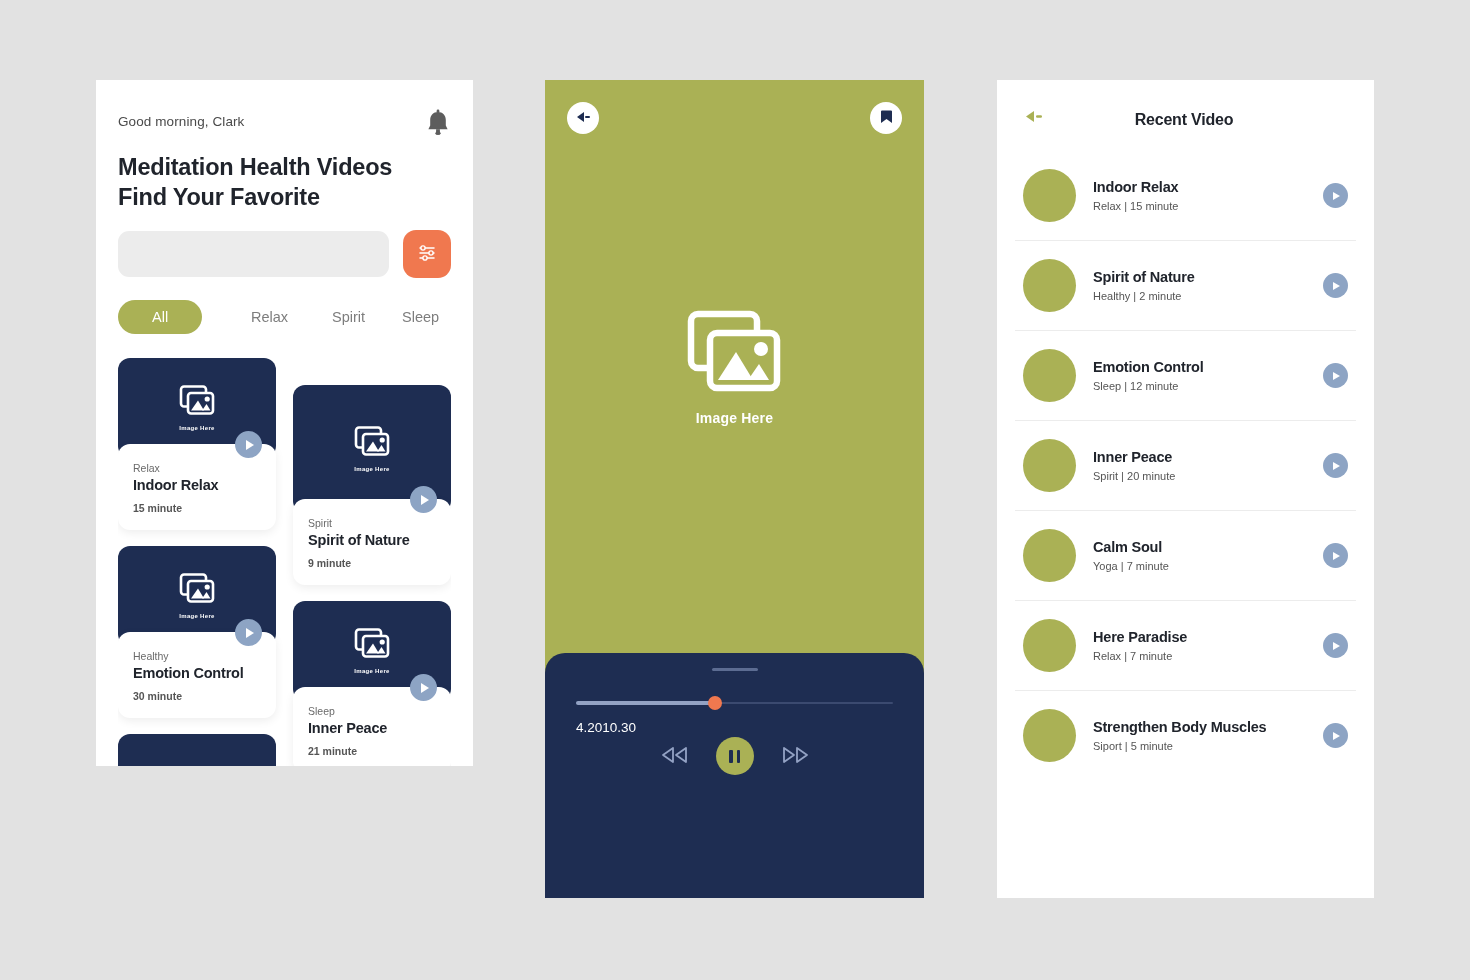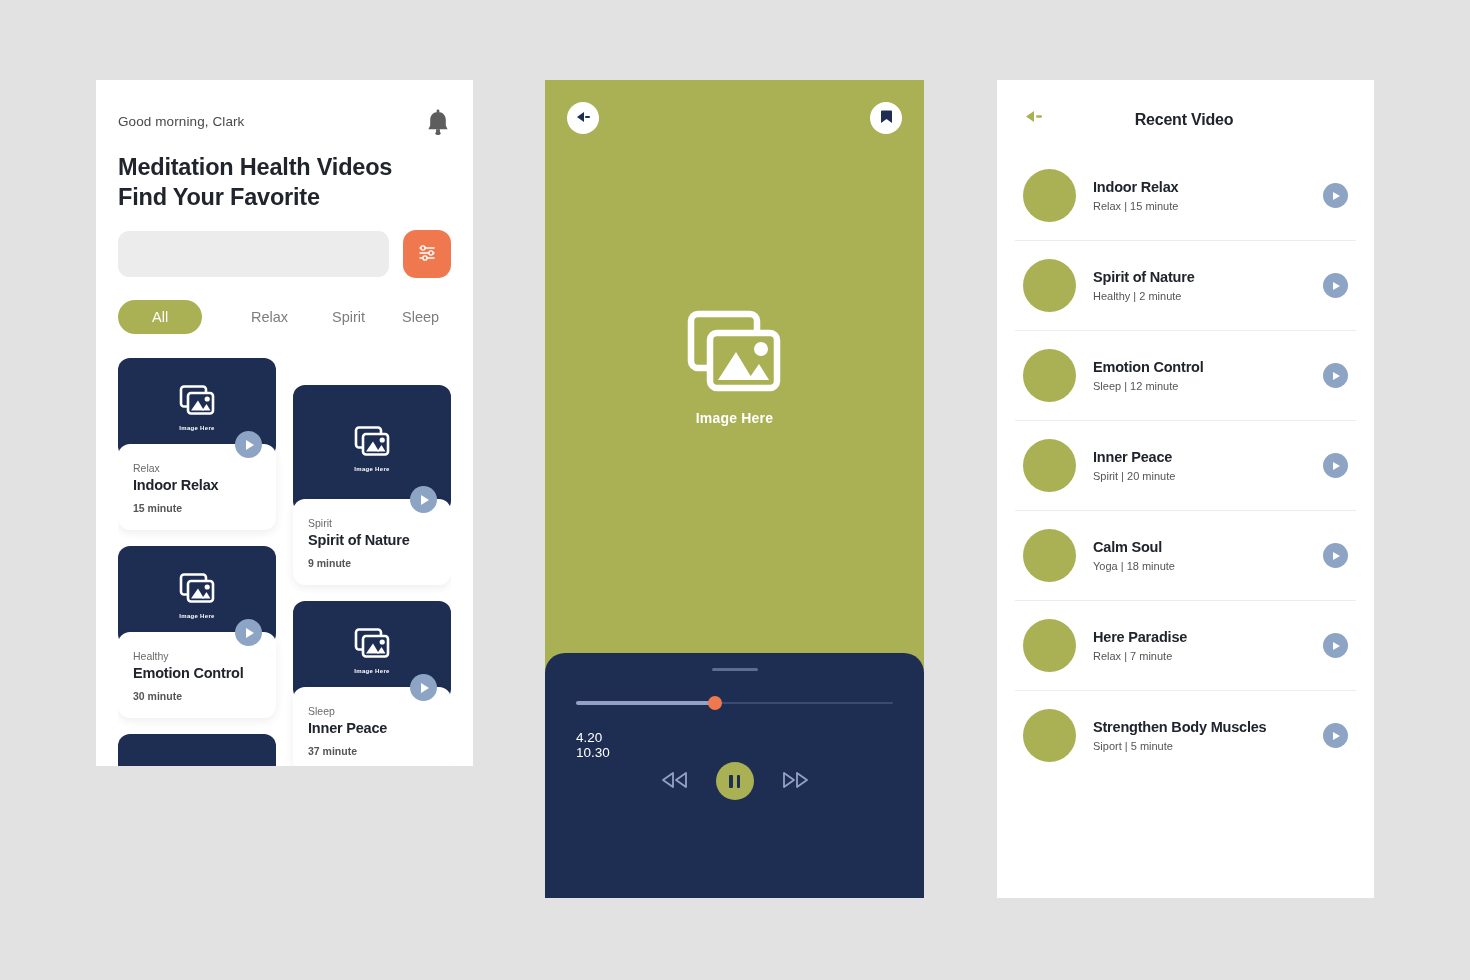--- a/index.html
+++ b/index.html
@@ -121,21 +121,21 @@
     background: #3b4a70; border-radius: 2px;
   }
   .prog-fill {
     position: absolute; top: 5px; left: 0; height: 3.5px;
     background: #93a2c4; border-radius: 2px;
   }
   .prog-knob {
     position: absolute; top: 0px; width: 14px; height: 14px;
     border-radius: 50%; background: #f0784f; transform: translateX(-50%);
   }
-  .times { display: flex; justify-content: flex-start; margin-top: 20px; flex-direction: column; }
+  .times { display: flex; justify-content: flex-start; margin-top: 10px; }
   .times span { font-size: 13.5px; color: #ffffff; }
   .transport {
     display: flex; align-items: center; justify-content: center; gap: 22px;
     margin-top: 2px;
   }
   .tr-btn { background: none; border: none; cursor: pointer; padding: 4px; display:flex; }
   .pause-btn {
     width: 38px; height: 38px; border-radius: 50%; background: #aab155;
     display: flex; align-items: center; justify-content: center; gap: 4px;
     border: none; cursor: pointer;
@@ -322,21 +322,21 @@
                 </svg>
               </span>
               <div class="cap">Image Here</div>
             </div>
             <div class="info">
               <div class="play-badge">
                   <span class="tri"></span>
                 </div>
               <div class="cat">Sleep</div>
               <div class="ttl">Inner Peace</div>
-              <div class="dur">37 minute</div>
+              <div class="dur">21 minute</div>
             </div>
           </div>
 
           <div class="vcard">
             <div class="thumb" style="height:120px">
               <span>
                 <svg width="36" height="31" viewBox="0 0 36 31">
                   <rect x="2" y="1.5" width="25" height="20" rx="3" fill="none" stroke="#fff" stroke-width="2.6"></rect>
                   <rect x="9" y="8" width="25" height="20.5" rx="3" fill="#1e2d52" stroke="#fff" stroke-width="2.6"></rect>
                   <path d="M12 25.5 L19 15.5 L25 25.5 Z" fill="#fff"></path>
@@ -486,21 +486,21 @@
         <div class="rec-play">
             <span class="tri"></span>
           </div>
       </div>
       <div class="rec-sep"></div>
 
       <div class="rec-item">
         <div class="avatar"></div>
         <div class="rec-text">
           <div class="rec-name">Calm Soul</div>
-          <div class="rec-meta">Yoga | 18 minute</div>
+          <div class="rec-meta">Yoga | 7 minute</div>
         </div>
         <div class="rec-play">
             <span class="tri"></span>
           </div>
       </div>
       <div class="rec-sep"></div>
 
       <div class="rec-item">
         <div class="avatar"></div>
         <div class="rec-text">

